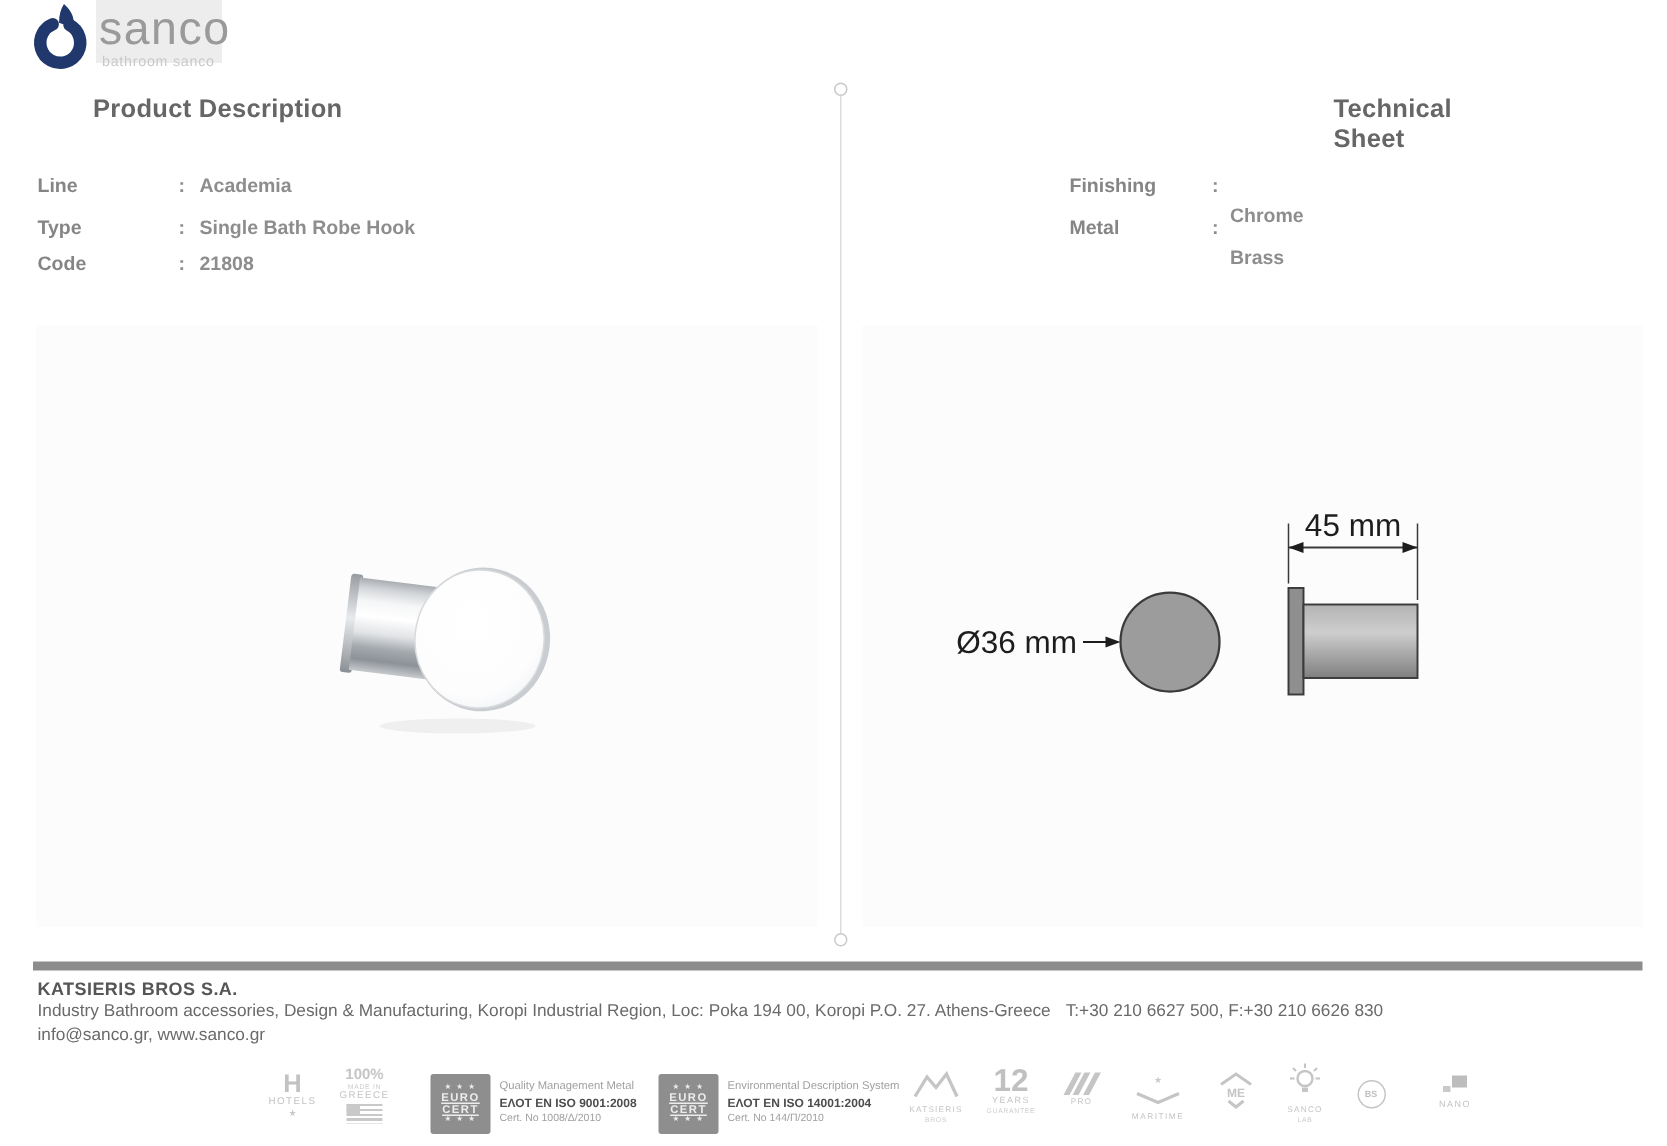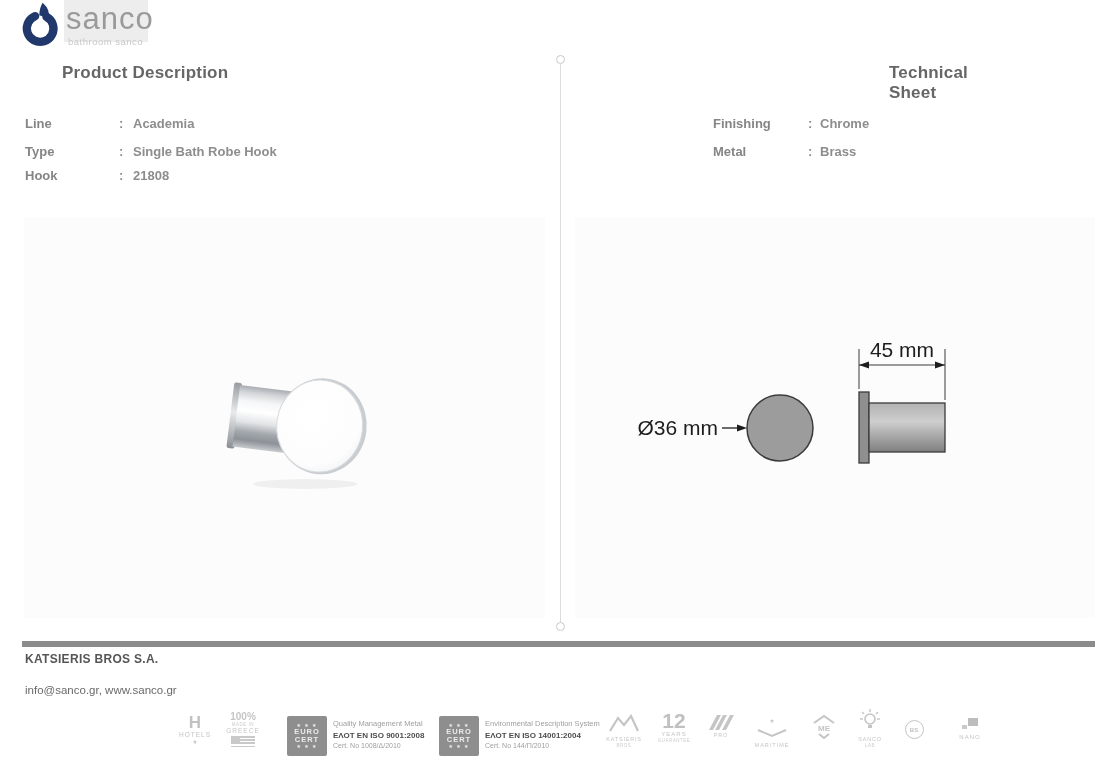--- a/index.html
+++ b/index.html
@@ -25,21 +25,21 @@
   .title-right { left:889px; top:63px; }
 
   
   .spec-row { height:16px; width:540px; }
   .spec-label { position:absolute; left:0;  font-size:13px; font-weight:bold; color:#858585; }
   .spec-colon { position:absolute; font-size:13px; font-weight:bold; color:#8d8d8d; }
   .spec-value { position:absolute; font-size:13px; font-weight:bold; color:#8d8d8d; }
   .left-rows  .spec-colon { left:94px; }
   .left-rows  .spec-value { left:108px; }
   .right-rows .spec-colon { left:95px; }
-  .right-rows .spec-value { left:107px; }
+  .right-rows .spec-value { left:107px;margin-top:20px; }
 
   
   .divider-line { left:560px; top:64px; width:1px; height:559px; background:#dcdcdc; }
   .divider-dot  { width:9px; height:9px; border:1px solid #c9c9c9; border-radius:50%; background:#fff; left:556px; }
   .dot-top { top:55px; } .dot-bottom { top:622px; }
 
   
   .panel { background:#fcfcfc; }
   .panel-left  { left:24px;  top:217px; width:521px; height:401px; }
   .panel-right { left:575px; top:217px; width:520px; height:401px; }
@@ -54,21 +54,21 @@
   
   .badge { position:absolute; text-align:center; color:#c5c5c5; }
   .b-sub   { font-size:6.5px; letter-spacing:1px; color:#c2c2c2; }
   .b-tiny  { font-size:4.5px; letter-spacing:0.5px; color:#cdcdcd; }
   .cert-square {
     position:absolute; width:40px; height:40px; background:#8e8e8e; border-radius:2px;
     color:#ececec; display:flex; flex-direction:column; align-items:center; justify-content:center;
     line-height:1.05;
   }
   .cert-square .stars { font-size:5px; letter-spacing:1px; }
-  .cert-square .cword { font-size:7.5px; font-weight:bold; letter-spacing:1px; }
+  .cert-square .cword { font-size:7.5px; font-weight:bold; letter-spacing:1px;text-decoration:underline; }
   .cert-text { position:absolute; text-align:left; line-height:1.4; }
   .cert-l1 { font-size:7.5px; color:#9f9f9f; }
   .cert-l2 { font-size:8px;  font-weight:bold; color:#4d4d4d; }
   .cert-l3 { font-size:7px;  color:#9f9f9f; }
   .flag { width:24px; height:13px; margin:2px auto 0;
     background:repeating-linear-gradient(#c9c9c9 0 1.6px, #ffffff 1.6px 3.2px); position:relative; }
   .flag .canton { position:absolute; left:0; top:0; width:9px; height:6.4px; background:#c9c9c9; }
   .pro-bars { display:flex; gap:3px; justify-content:center; margin-bottom:2px; }
   .pro-bars i { display:block; width:3.5px; height:15px; background:#c5c5c5; transform:skewX(-28deg); }
   .bs-circle { width:19px; height:19px; border:1.6px solid #c5c5c5; border-radius:50%;
@@ -96,21 +96,21 @@
       <span class="spec-label">Line</span>
       <span class="spec-colon">:</span>
       <span class="spec-value">Academia</span>
     </div>
     <div class="abs spec-row" style="top:28px">
       <span class="spec-label">Type</span>
       <span class="spec-colon">:</span>
       <span class="spec-value">Single Bath Robe Hook</span>
     </div>
     <div class="abs spec-row" style="top:52px">
-      <span class="spec-label">Hook</span>
+      <span class="spec-label">Code</span>
       <span class="spec-colon">:</span>
       <span class="spec-value">21808</span>
     </div>
   </div>
 
   <div class="abs right-rows" style="left:713px;top:116px;width:380px;">
     <div class="abs spec-row" style="top:0">
       <span class="spec-label">Finishing</span>
       <span class="spec-colon">:</span>
       <span class="spec-value">Chrome</span>
@@ -182,20 +182,23 @@
     <text x="327" y="32" text-anchor="middle" font-family="Liberation Sans, sans-serif" font-size="21" fill="#1d1d1d">45 mm</text>
     <line x1="284" y1="24" x2="284" y2="64" stroke="#3b3b3b" stroke-width="1"></line>
     <line x1="370" y1="24" x2="370" y2="75" stroke="#3b3b3b" stroke-width="1"></line>
     <line x1="284" y1="40" x2="370" y2="40" stroke="#3b3b3b" stroke-width="1.2"></line>
     <polygon points="284,40 294,36.4 294,43.6" fill="#1d1d1d"></polygon>
     <polygon points="370,40 360,36.4 360,43.6" fill="#1d1d1d"></polygon>
   </svg>
 
   <div class="abs footer-bar"></div>
   <div class="abs footer-company">KATSIERIS BROS S.A.</div>
+  <div class="abs footer-address">
+    <span>Industry Bathroom accessories, Design &amp; Manufacturing, Koropi Industrial Region, Loc: Poka 194 00, Koropi P.O. 27. Athens-Greece</span><span class="footer-phones">T:+30 210 6627 500, F:+30 210 6626 830</span>
+  </div>
   <div class="abs footer-contacts">info@sanco.gr, www.sanco.gr</div>
 
   <div class="badge" style="left:172px;top:714px;width:46px;">
     <div style="font-size:17px;font-weight:bold;color:#c2c2c2;line-height:1;">H</div>
     <div class="b-sub">HOTELS</div>
     <div style="font-size:6px;color:#c9c9c9;">★</div>
   </div>
 
   <div class="badge" style="left:220px;top:712px;width:46px;">
     <div style="font-size:10px;font-weight:bold;line-height:1;">100%</div>

